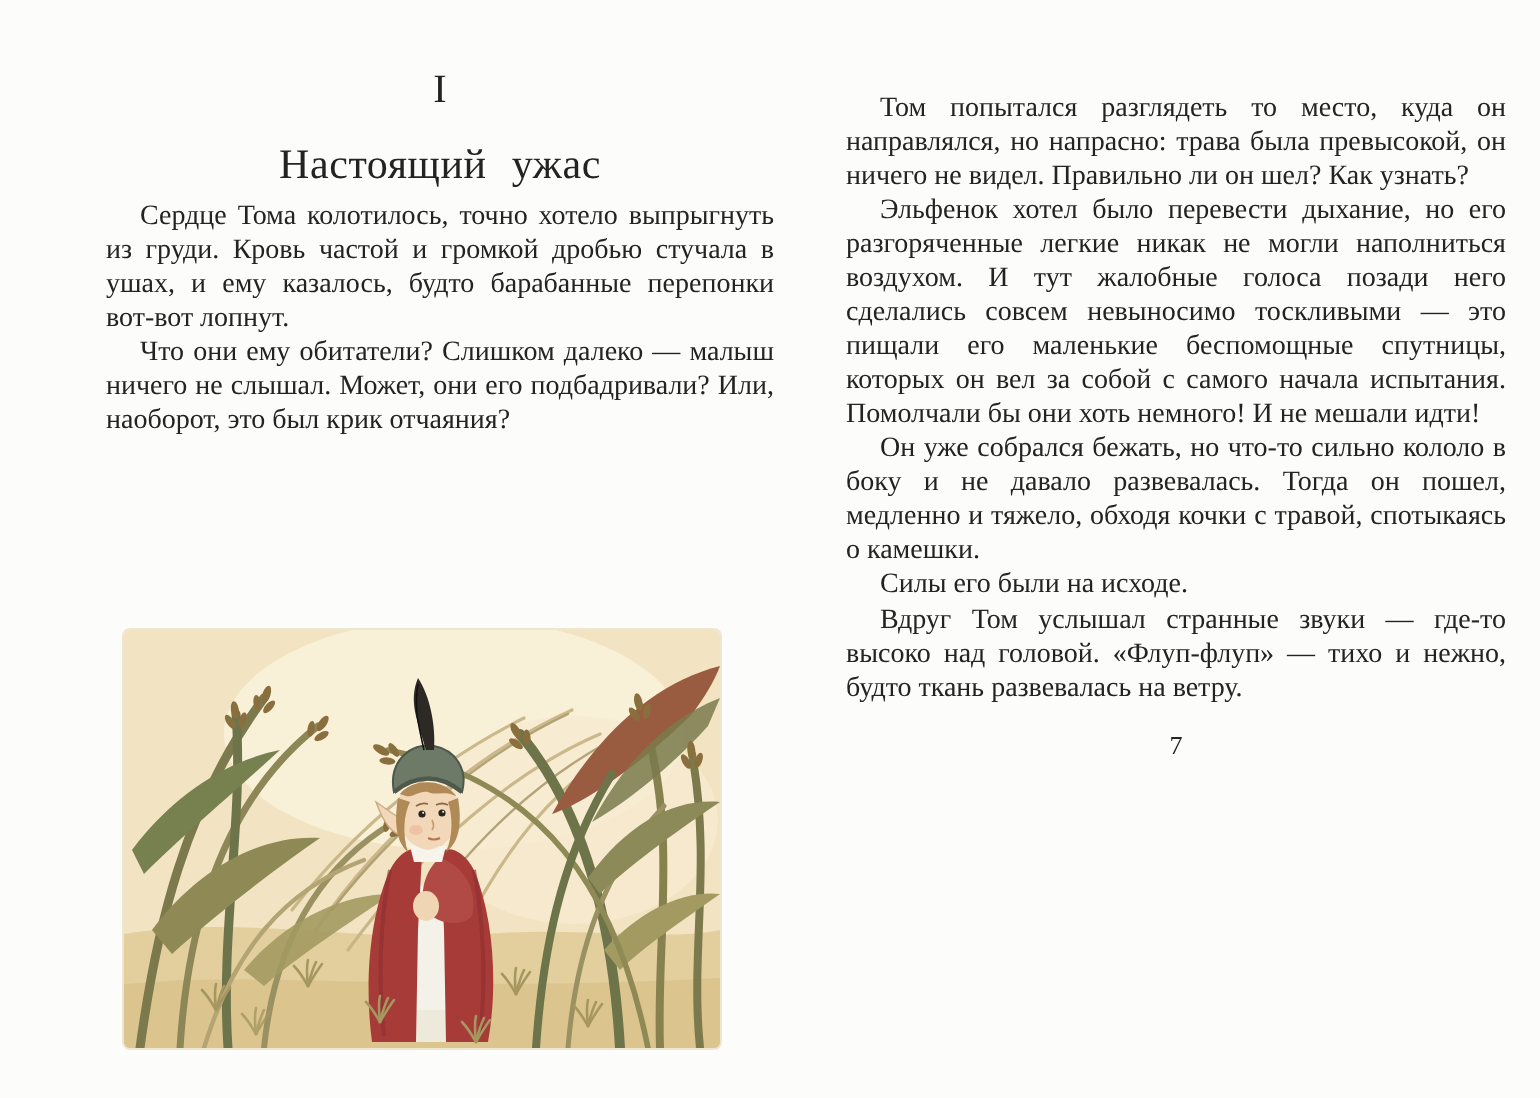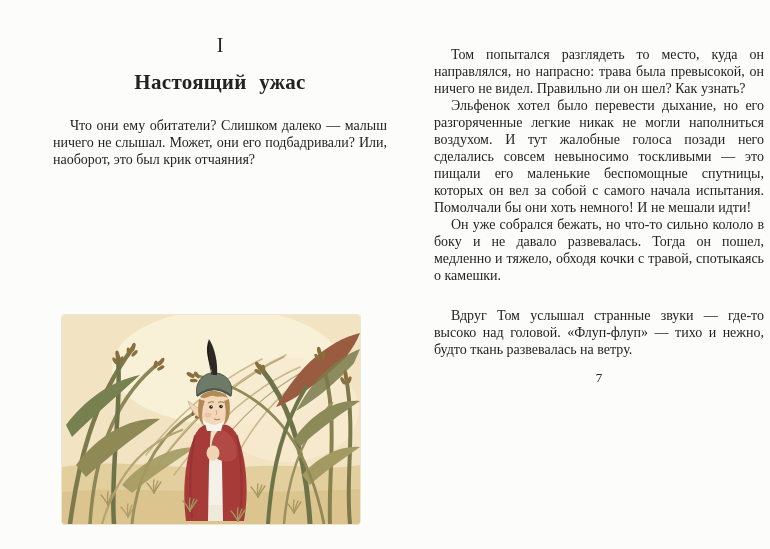--- a/index.html
+++ b/index.html
@@ -3,53 +3,54 @@
 <meta charset="utf-8">
 <style>
   html,body{margin:0;padding:0;}
   body{
     width:770px;height:549px;position:relative;overflow:hidden;
     background:#fcfcfb;color:#232323;
     font-family:"Liberation Serif","DejaVu Serif",serif;
   }
   .page-col{position:absolute;}
   .text-left{left:53px;top:30px;width:334px;}
-  .text-right{left:434px;top:46px;width:330px;}
+  .text-right{left:423px;top:46px;width:330px;}
   .chapter-number{
     text-align:center;font-size:20px;line-height:1.1;
     margin:4px 0 14px 0;font-weight:400;
   }
   .chapter-title{
-    text-align:center;font-size:21px;line-height:1.15;font-weight:700;
-    margin:0 0 23px 0;word-spacing:7px;letter-spacing:0.3px;
+    text-align:center;font-size:21px;line-height:1.15;font-weight:400;
+    margin:0 0 6px 0;word-spacing:7px;letter-spacing:0.3px;
   }
   .para{
     margin:0;font-size:14px;line-height:17px;
     text-align:justify;text-indent:17px;
   }
-  .block-gap{margin-top:23px;}
+  .block-gap{margin-top:1px;}
   .page-number{
     text-align:center;font-size:13px;margin-top:12px;
   }
   .illustration{
     position:absolute;left:62px;top:315px;width:298px;height:209px;
     border-radius:3px;overflow:hidden;
     box-shadow:0 0 0 1px #efe6d2;
   }
   .illustration svg{display:block;}
 </style>
 </head>
 <body>
 
 <div>
 
   <div class="page-col text-left">
     <div class="chapter-number">I</div>
     <h1 class="chapter-title">Настоящий ужас</h1>
     <div>
+        <p class="para">Сердце Тома колотилось, точно хотело выпрыгнуть из груди. Кровь частой и громкой дробью стучала в ушах, и ему казалось, будто барабанные перепонки вот-вот лопнут.</p>
         <p class="para">Что они ему обитатели? Слишком далеко — малыш ничего не слышал. Может, они его подбадривали? Или, наоборот, это был крик отчаяния?</p>
       </div>
   </div>
 
   <div class="illustration">
     <svg viewBox="0 0 298 209" width="298" height="209">
       <defs>
         <g id="seed" fill="#8a6f3e">
           <ellipse cx="0" cy="-4" rx="2" ry="4.5"></ellipse>
           <ellipse cx="-3.5" cy="0" rx="1.8" ry="4" transform="rotate(-25)"></ellipse>
@@ -154,20 +155,21 @@
       <use href="#tuft" transform="translate(66,202)" opacity="0.8"></use>
       <use href="#tuft" transform="translate(176,206)"></use>
     </svg>
   </div>
 
   <div class="page-col text-right">
     <div>
         <p class="para">Том попытался разглядеть то место, куда он направлялся, но напрасно: трава была превысокой, он ничего не видел. Правильно ли он шел? Как узнать?</p>
         <p class="para">Эльфенок хотел было перевести дыхание, но его разгоряченные легкие никак не могли наполниться воздухом. И тут жалобные голоса позади него сделались совсем невыносимо тоскливыми — это пищали его маленькие беспомощные спутницы, которых он вел за собой с самого начала испытания. Помолчали бы они хоть немного! И не мешали идти!</p>
         <p class="para">Он уже собрался бежать, но что-то сильно кололо в боку и не давало развевалась. Тогда он пошел, медленно и тяжело, обходя кочки с травой, спотыкаясь о камешки.</p>
+        <p class="para">Силы его были на исходе.</p>
       </div>
     <div class="block-gap">
         <p class="para">Вдруг Том услышал странные звуки — где-то высоко над головой. «Флуп-флуп» — тихо и нежно, будто ткань развевалась на ветру.</p>
       </div>
     <div class="page-number">7</div>
   </div>
 
 </div>
 
 </body></html>

